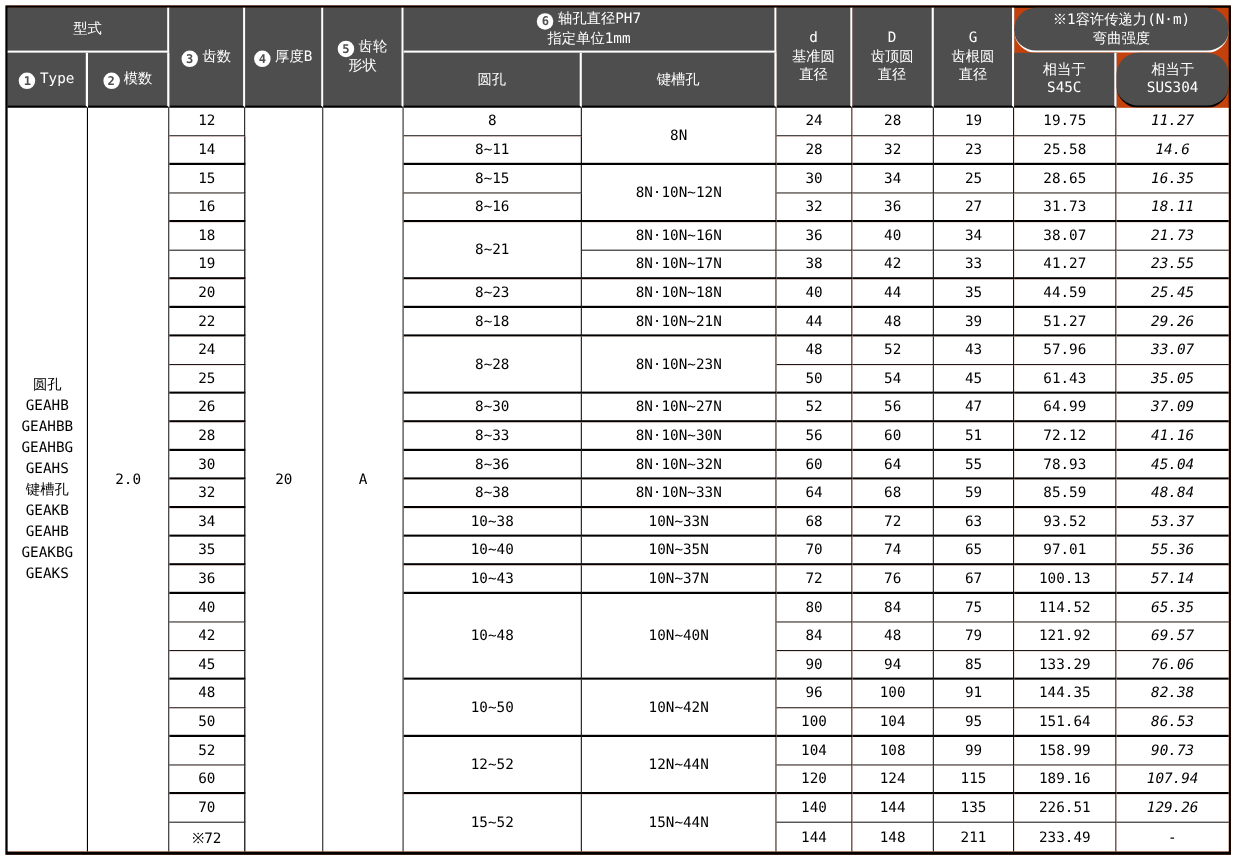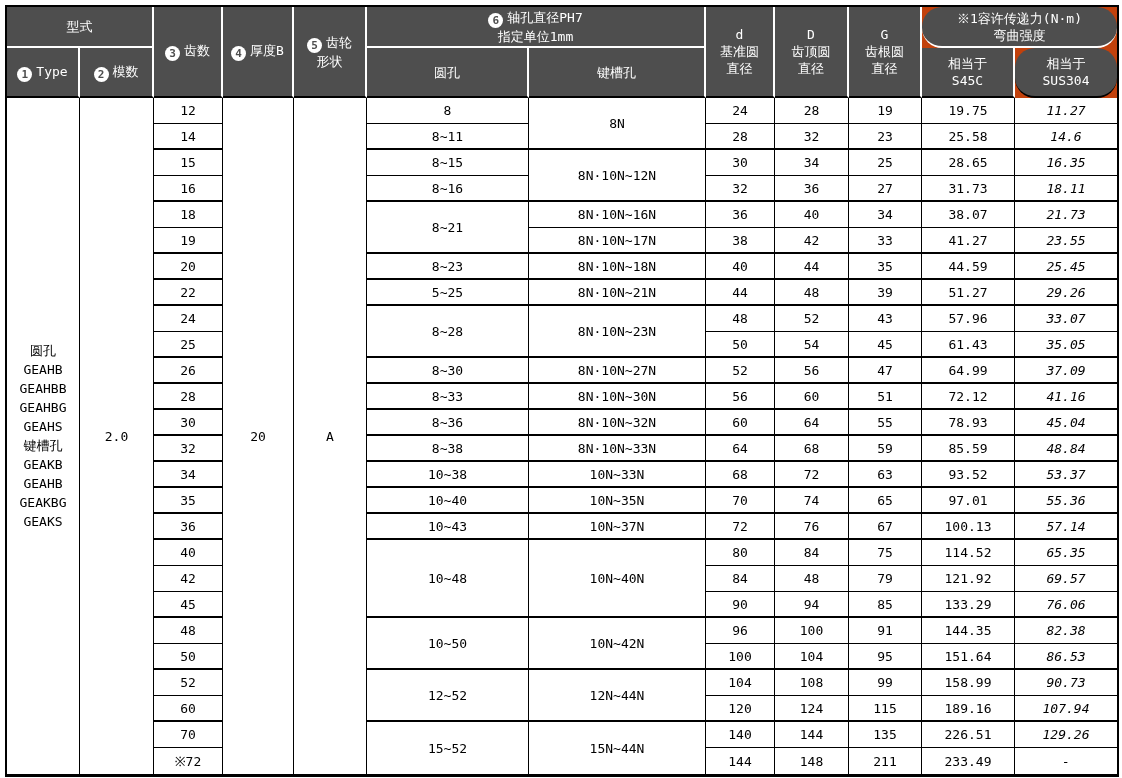--- a/index.html
+++ b/index.html
@@ -179,21 +179,21 @@
           <td rowspan="1" class="ge">8~23</td>
           <td rowspan="1" class="ge">8N·10N~18N</td>
           <td class="ge">40</td>
           <td class="ge">44</td>
           <td class="ge">35</td>
           <td class="ge">44.59</td>
           <td class="ge last">25.45</td>
         </tr>
         <tr>
           <td class="ge">22</td>
-          <td rowspan="1" class="ge">5~25</td>
+          <td rowspan="1" class="ge">8~18</td>
           <td rowspan="1" class="ge">8N·10N~21N</td>
           <td class="ge">44</td>
           <td class="ge">48</td>
           <td class="ge">39</td>
           <td class="ge">51.27</td>
           <td class="ge last">29.26</td>
         </tr>
         <tr>
           <td>24</td>
           <td rowspan="2" class="ge">8~28</td>

